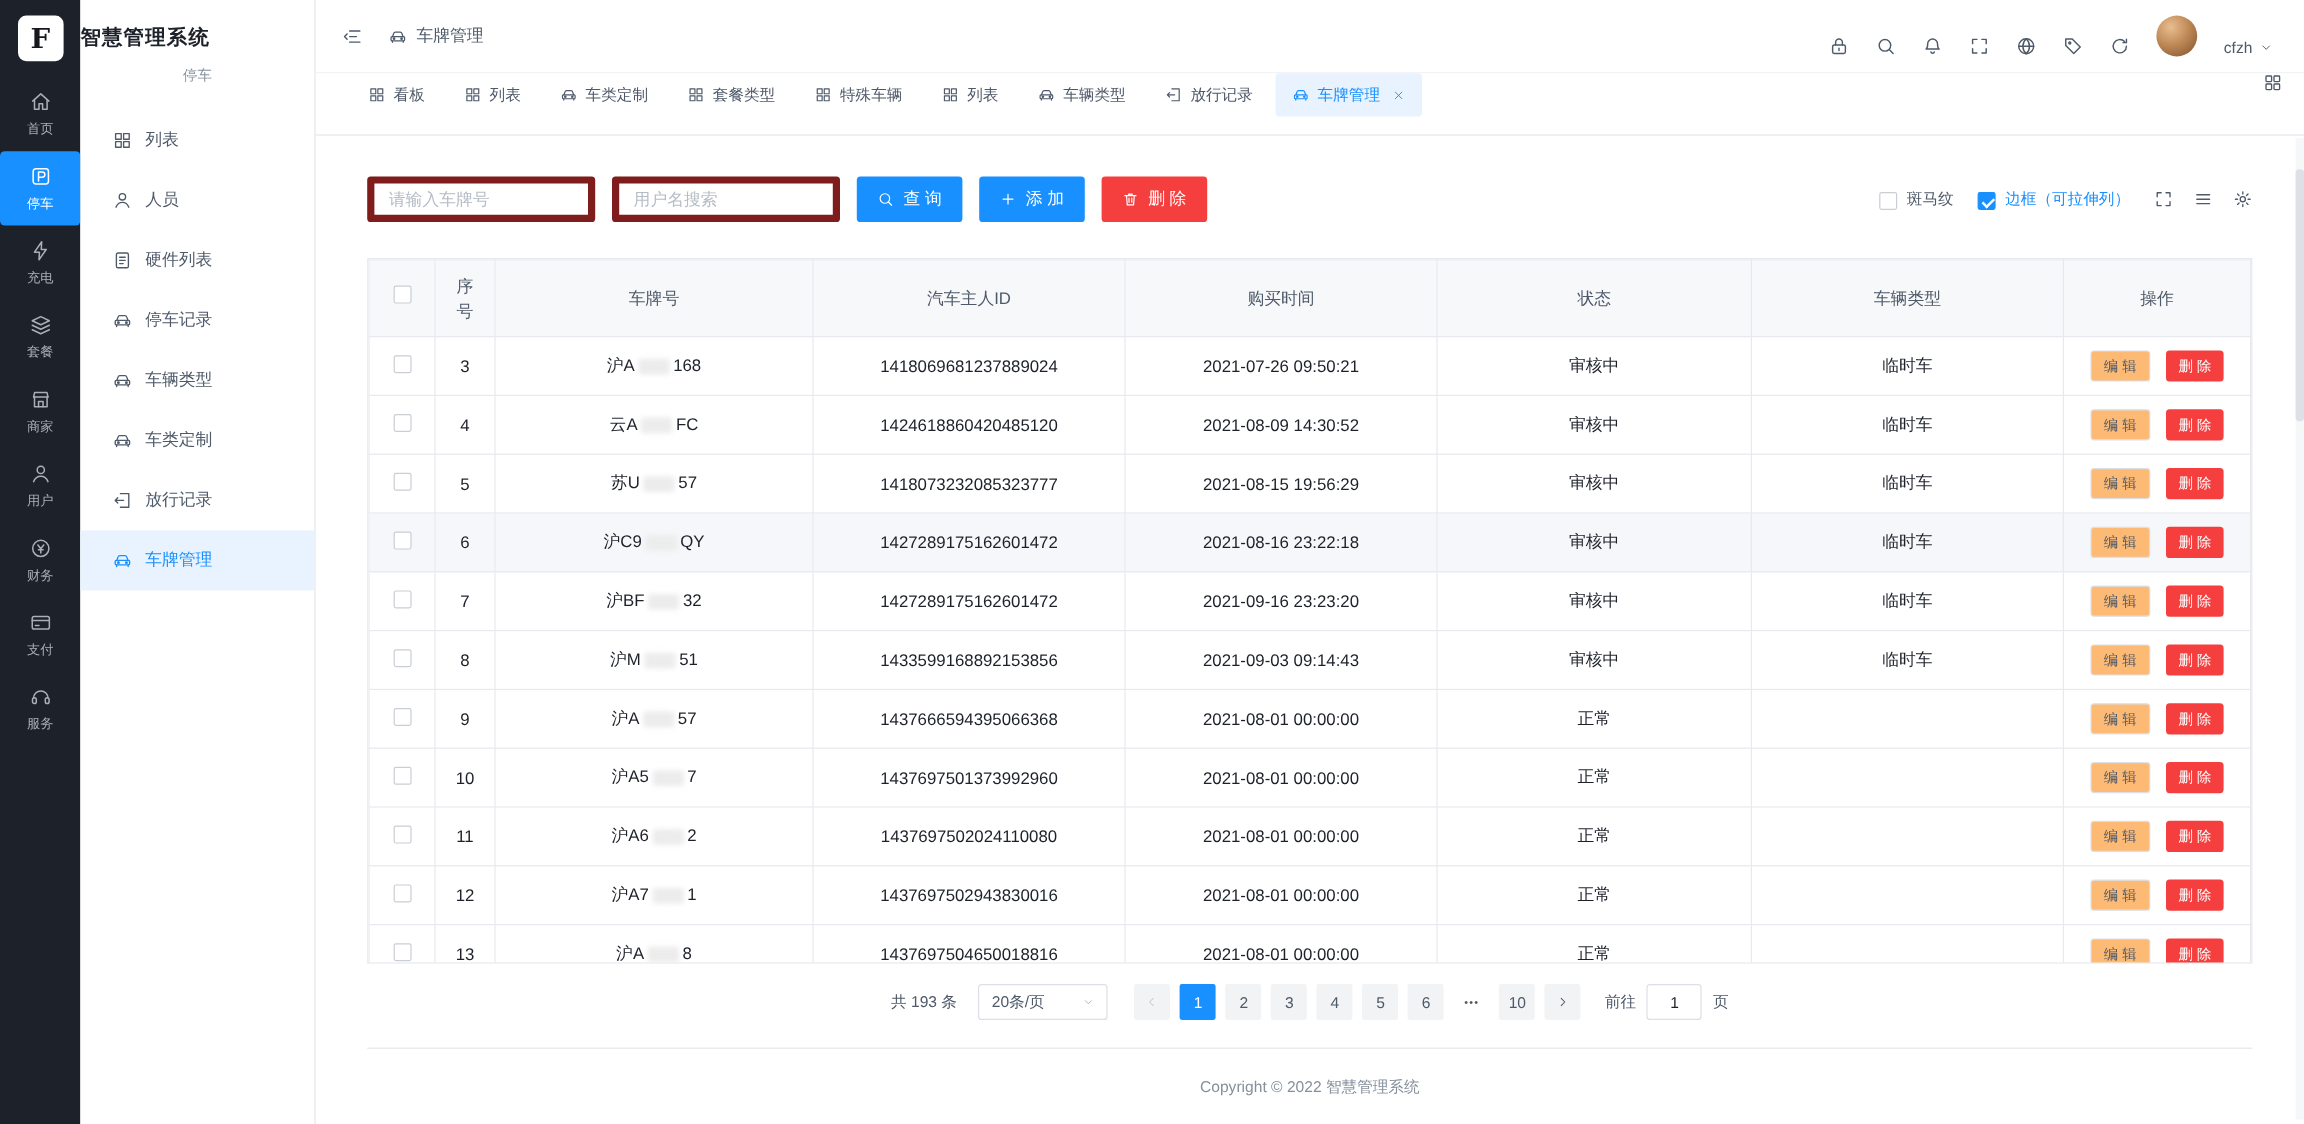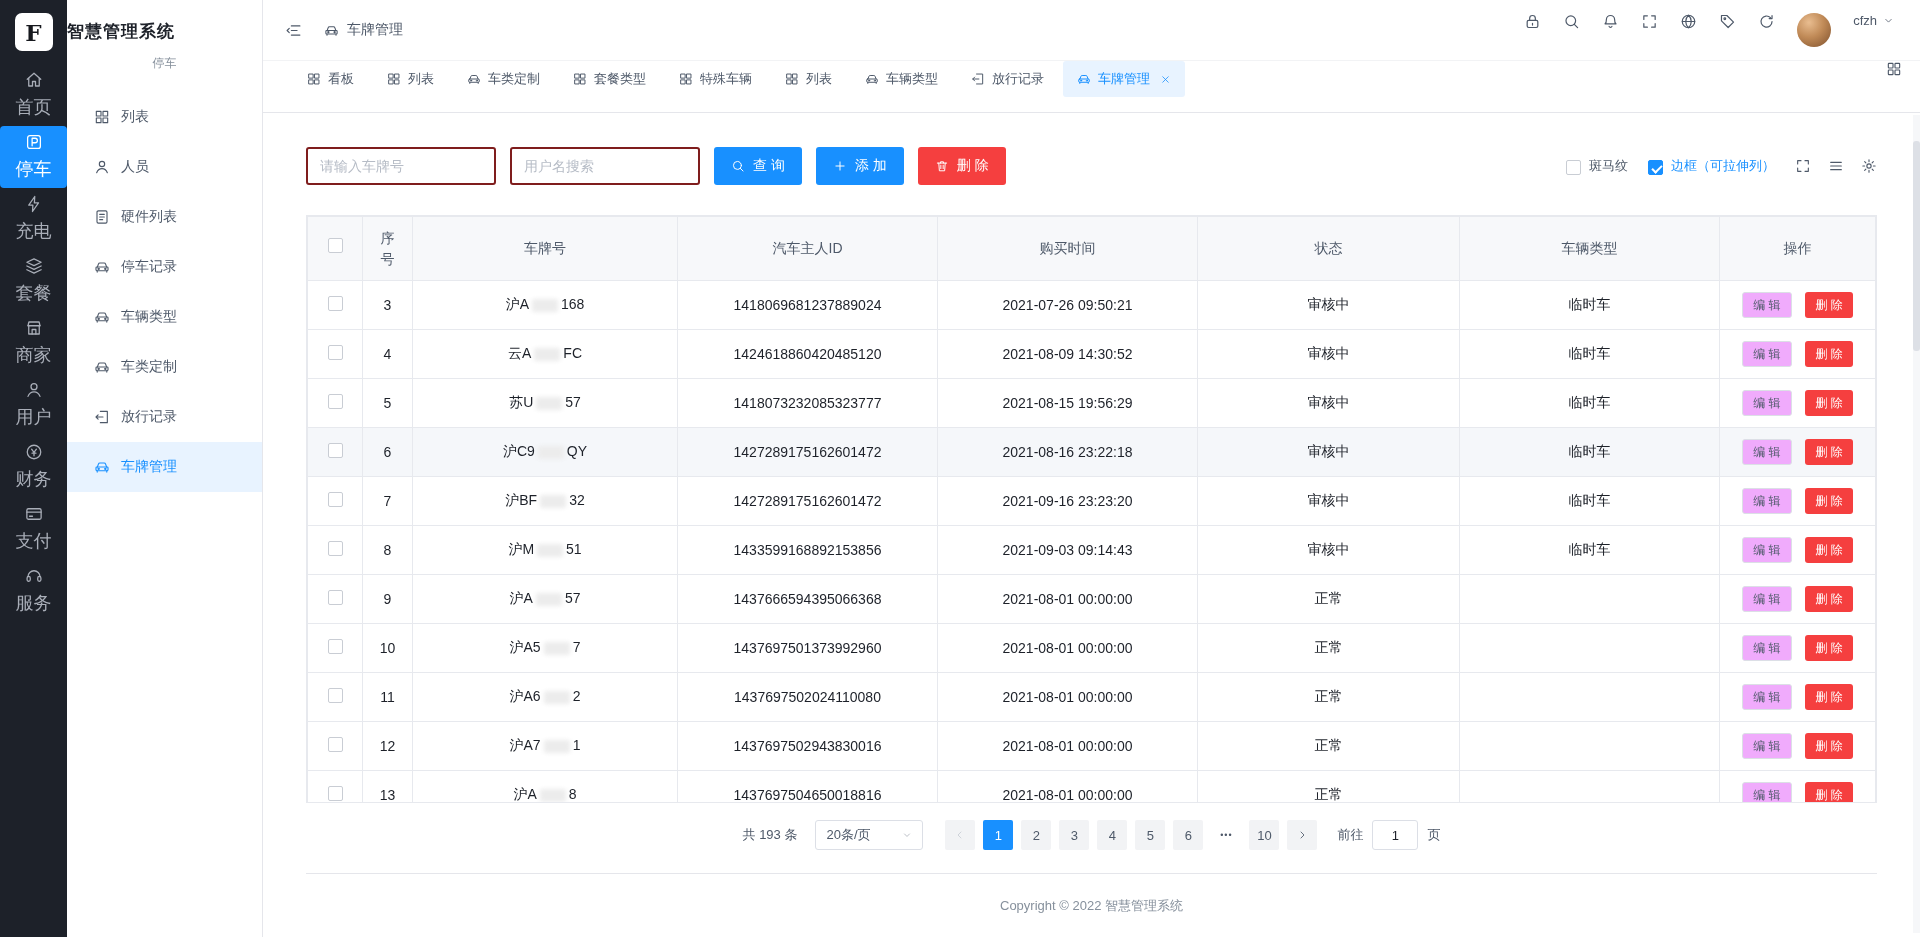--- a/index.html
+++ b/index.html
@@ -10,21 +10,21 @@
   .ric svg{display:block}
 
   
   .rail{width:67px;background:#1d2129;flex-shrink:0;display:flex;flex-direction:column;align-items:center}
   .rail-logo{width:67px;height:64px;display:flex;align-items:center;justify-content:center}
   .logo-box{width:38px;height:38px;background:#fff;border-radius:7px;display:flex;align-items:center;
     justify-content:center;font-weight:bold;font-size:23px;color:#16181d;font-family:"DejaVu Serif",serif}
   .rail-item{width:67px;height:62px;display:flex;flex-direction:column;align-items:center;justify-content:center;
     gap:6px;color:#a9aeb8;cursor:pointer}
   .rail-item .ric{font-size:18px}
-  .rail-item .rlb{font-size:18px}
+  .rail-item .rlb{font-size:11px}
   .rail-item.active{background:#1890ff;color:#fff;border-radius:4px}
 
   
   .submenu{width:196px;background:#fff;border-right:1px solid #e5e6eb;flex-shrink:0}
   .sm-title{font-size:17px;font-weight:bold;text-align:left;margin-top:20px;letter-spacing:1px;color:#1d2129}
   .sm-sub{font-size:12px;color:#86909c;text-align:center;margin-top:12px}
   .sm-list{margin-top:20px}
   .sm-item{height:50px;display:flex;align-items:center;gap:11px;padding-left:27px;font-size:14px;color:#4e5969;cursor:pointer}
   .sm-item .ric{font-size:16px;color:#4e5969}
   .sm-item.active{background:#e8f3ff;color:#1890ff}
@@ -32,42 +32,42 @@
 
   
   .main{flex:1;min-width:0;display:flex;flex-direction:column;position:relative}
 
   .topbar{height:61px;display:flex;align-items:center;justify-content:space-between;
     padding:0 26px 0 22px;border-bottom:1px solid #f2f3f5}
   .topbar-left{display:flex;align-items:center;gap:22px}
   .icon-btn{display:inline-flex;color:#4e5969;font-size:17px;cursor:pointer}
   .breadcrumb{display:flex;align-items:center;gap:8px;font-size:14px;color:#4e5969}
   .breadcrumb .ric{font-size:15px}
-  .topbar-right{display:flex;align-items:flex-start;gap:22px}
+  .topbar-right{display:flex;align-items:flex-end;gap:22px}
   .topbar-icons{display:flex;align-items:center;gap:22px}
   .avatar{width:34px;height:34px;border-radius:50%;flex-shrink:0;cursor:pointer;
     background:radial-gradient(circle at 35% 28%,#e9bd90 0%,#c08a57 45%,#7d4f2c 100%)}
   .user{display:flex;align-items:center;gap:6px;font-size:13px;color:#4e5969;cursor:pointer}
   .user .ric{font-size:11px}
 
   .tabbar{height:52px;display:flex;align-items:flex-start;padding:0 18px 0 30px;border-bottom:1px solid #e5e6eb}
   .tabs{display:flex;align-items:center;gap:5px}
   .tab{display:flex;align-items:center;gap:7px;padding:9px 14px;font-size:13px;color:#4e5969;
     border-radius:3px;cursor:pointer;white-space:nowrap}
   .tab .ric{font-size:14px}
   .tab.active{background:#e8f3ff;color:#1890ff}
   .tab .close{font-size:11px;margin-left:3px}
   .tabbar-right{margin-left:auto;display:flex;align-items:center}
   .tabbar-right .icon-btn{font-size:16px}
 
   .content{flex:1;min-height:0;display:flex;flex-direction:column;padding:0 43px}
 
   
   .toolbar{margin-top:34px;display:flex;align-items:center;gap:14px}
-  .inp{width:190px;height:38px;border:2px solid #7f1d1d;border-radius:3px;padding:0 12px;
+  .inp{width:190px;height:38px;border:6px solid #7f1d1d;border-radius:3px;padding:0 12px;
     font-size:14px;color:#1d2129;outline:none;font-family:inherit}
   .inp::placeholder{color:#b6bcc6}
   .btn{height:38px;display:inline-flex;align-items:center;gap:8px;padding:0 17px;border:none;
     border-radius:3px;font-size:14px;color:#fff;cursor:pointer;font-family:inherit}
   .btn .ric{font-size:14px}
   .btn.primary{background:#1890ff}
   .btn.danger{background:#f53f3f}
   .toolbar-right{margin-left:auto;display:flex;align-items:center;gap:20px}
   .check{display:flex;align-items:flex-end;gap:8px;font-size:13px;color:#4e5969;cursor:pointer}
   .check.blue{color:#1890ff}
@@ -83,21 +83,21 @@
   .table-wrap{margin-top:30px;height:588px;overflow:hidden;border:1px solid #e7e9ee}
   table{width:100%;border-collapse:collapse;table-layout:fixed}
   th,td{border:1px solid #e7e9ee;text-align:center;vertical-align:middle}
   th{height:64px;background:#f7f8fa;font-size:14px;font-weight:normal;color:#4e5969;
     padding:0 15px;line-height:1.5}
   td{height:49px;font-size:14px;color:#1d2129;padding:0 8px}
   tr.hovered td{background:#f5f7fa}
   .redact{display:inline-block;width:26px;height:13px;margin:0 3px;background:#ececec;
     border-radius:2px;filter:blur(2px);vertical-align:middle}
   .mini-btn{height:26px;padding:0 10px;font-size:12px;border-radius:3px;cursor:pointer;font-family:inherit}
-  .mini-edit{border:1px solid #dcdfe6;background:#f0abfc;color:#4e5969;margin-right:10px}
+  .mini-edit{border:1px solid #dcdfe6;background:#fdba74;color:#4e5969;margin-right:10px}
   .mini-del{border:none;background:#f53f3f;color:#fff}
 
   
   .pager{margin-top:12px;height:40px;display:flex;align-items:center;justify-content:center;gap:8px}
   .pg-total{font-size:13px;color:#4e5969;margin-right:10px}
   .pg-size{height:30px;min-width:108px;border:1px solid #dcdfe6;border-radius:3px;display:flex;
     align-items:center;justify-content:space-between;padding:0 10px;font-size:13px;color:#4e5969;
     cursor:pointer;margin-right:14px}
   .pg-size .ric{font-size:10px;color:#a0a6af}
   .pg-btn{min-width:30px;height:30px;border:none;border-radius:2px;background:#f2f3f5;color:#4e5969;

